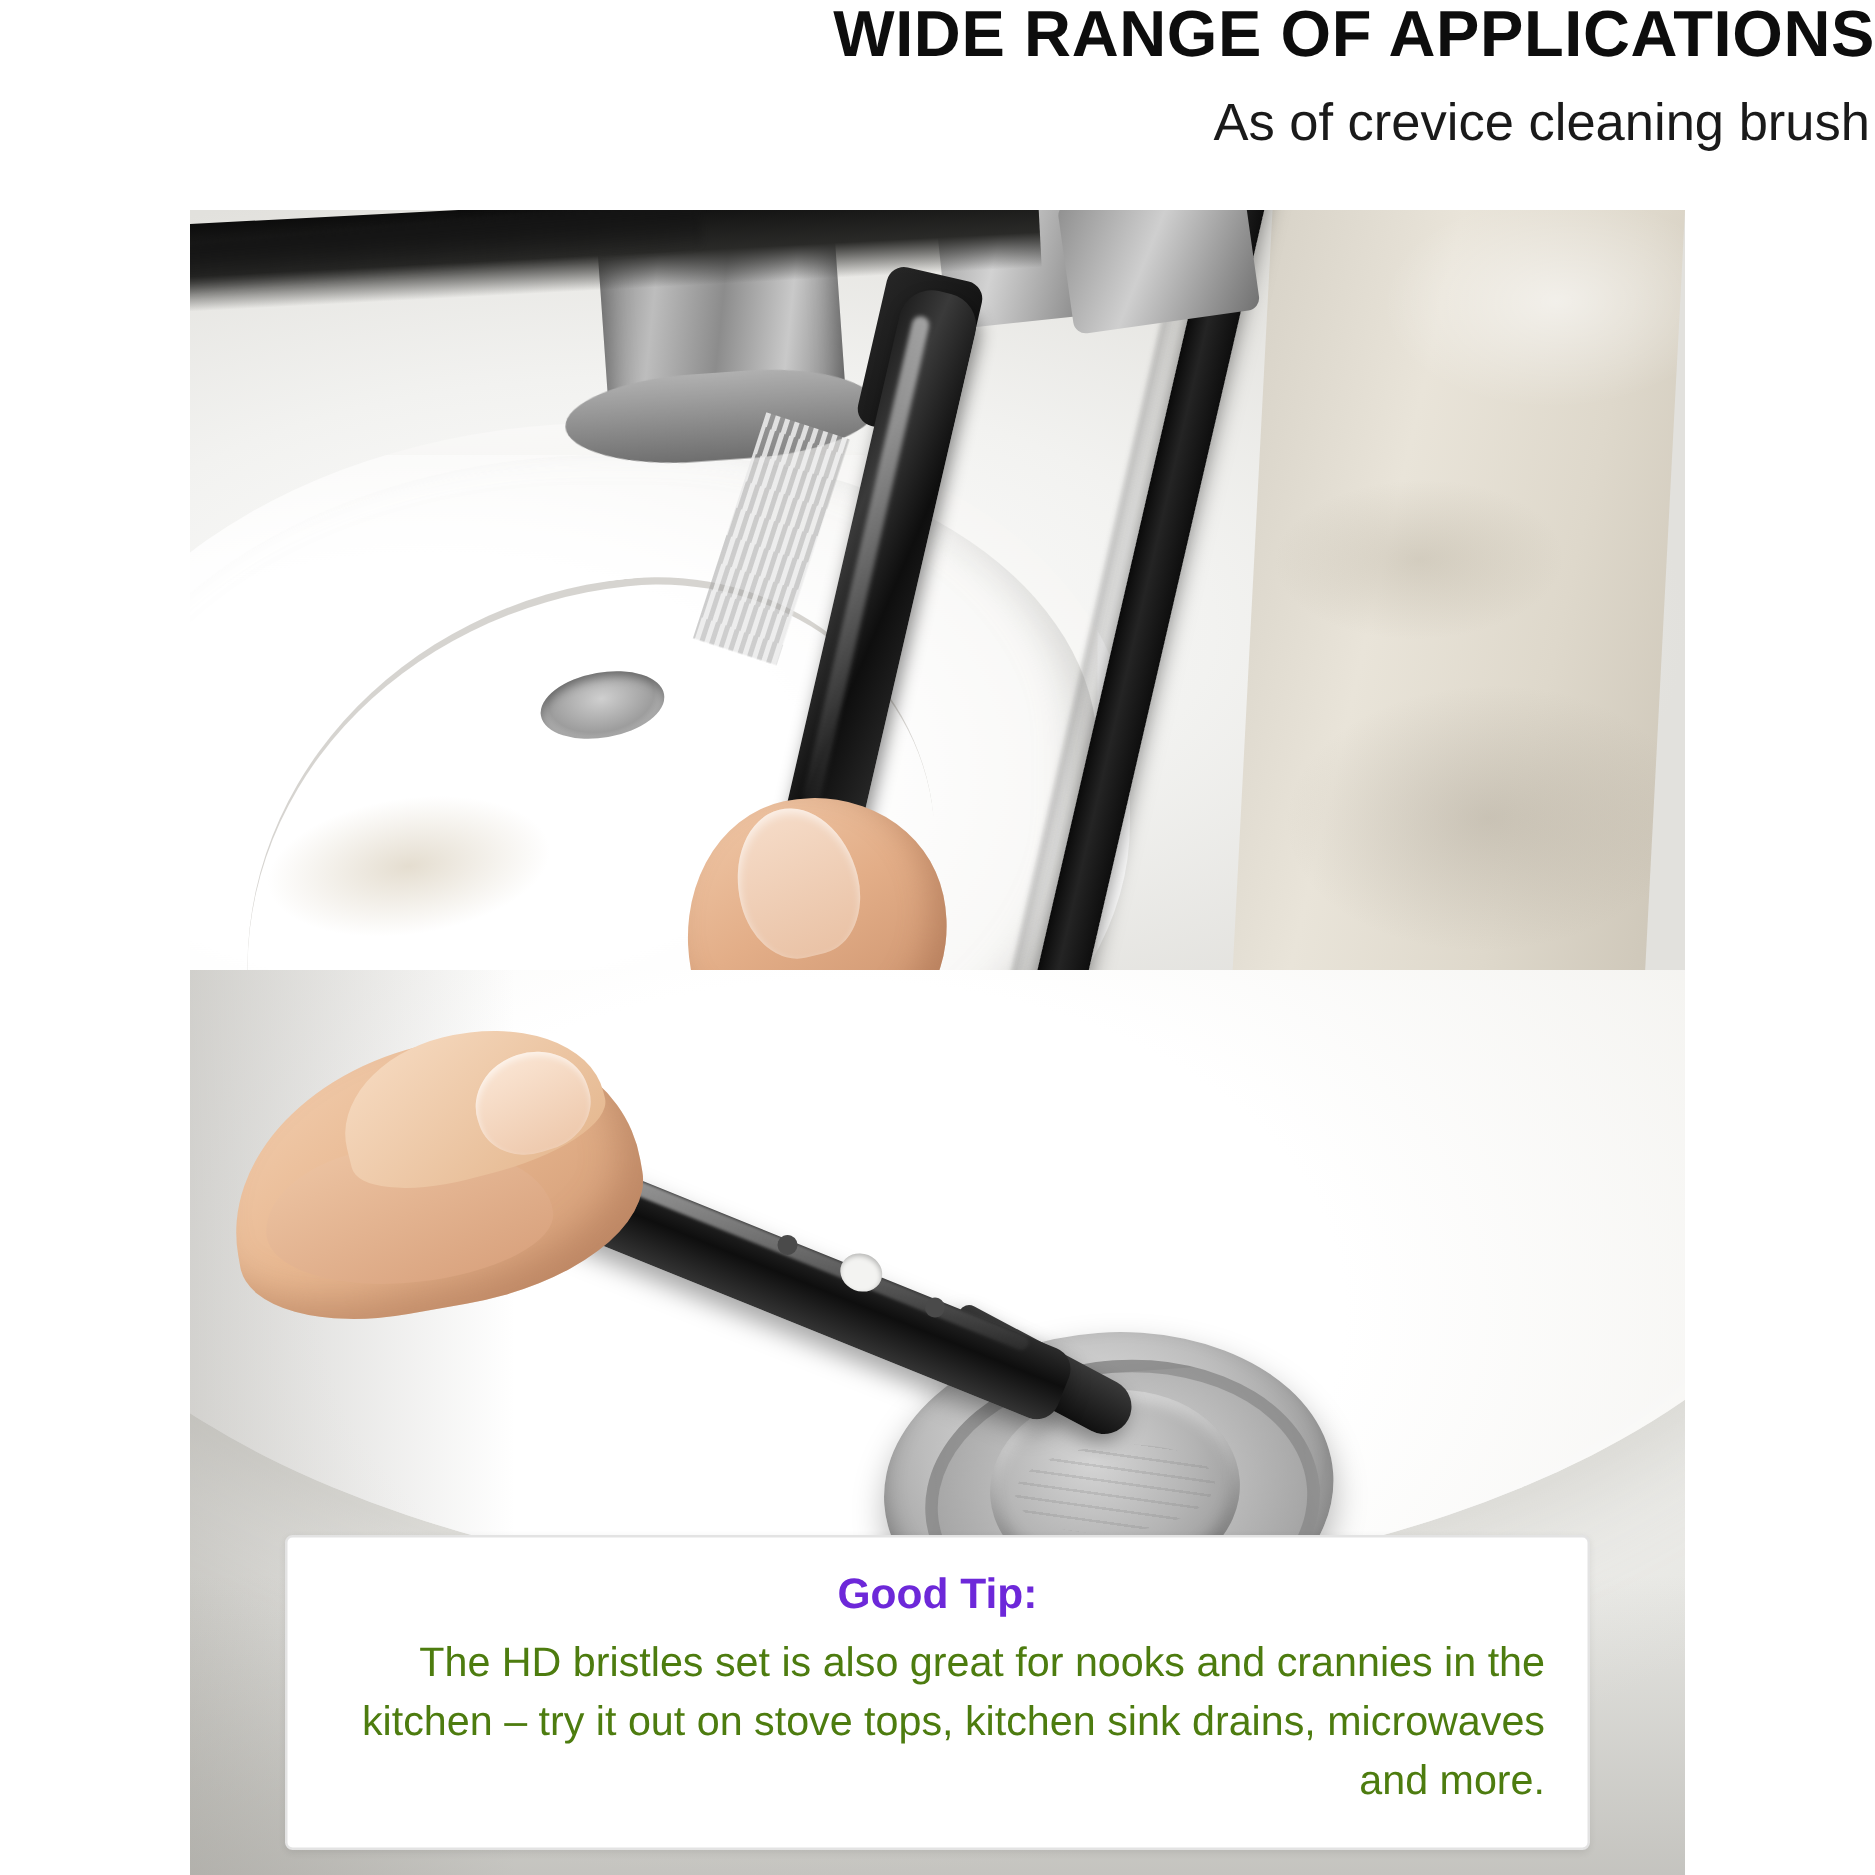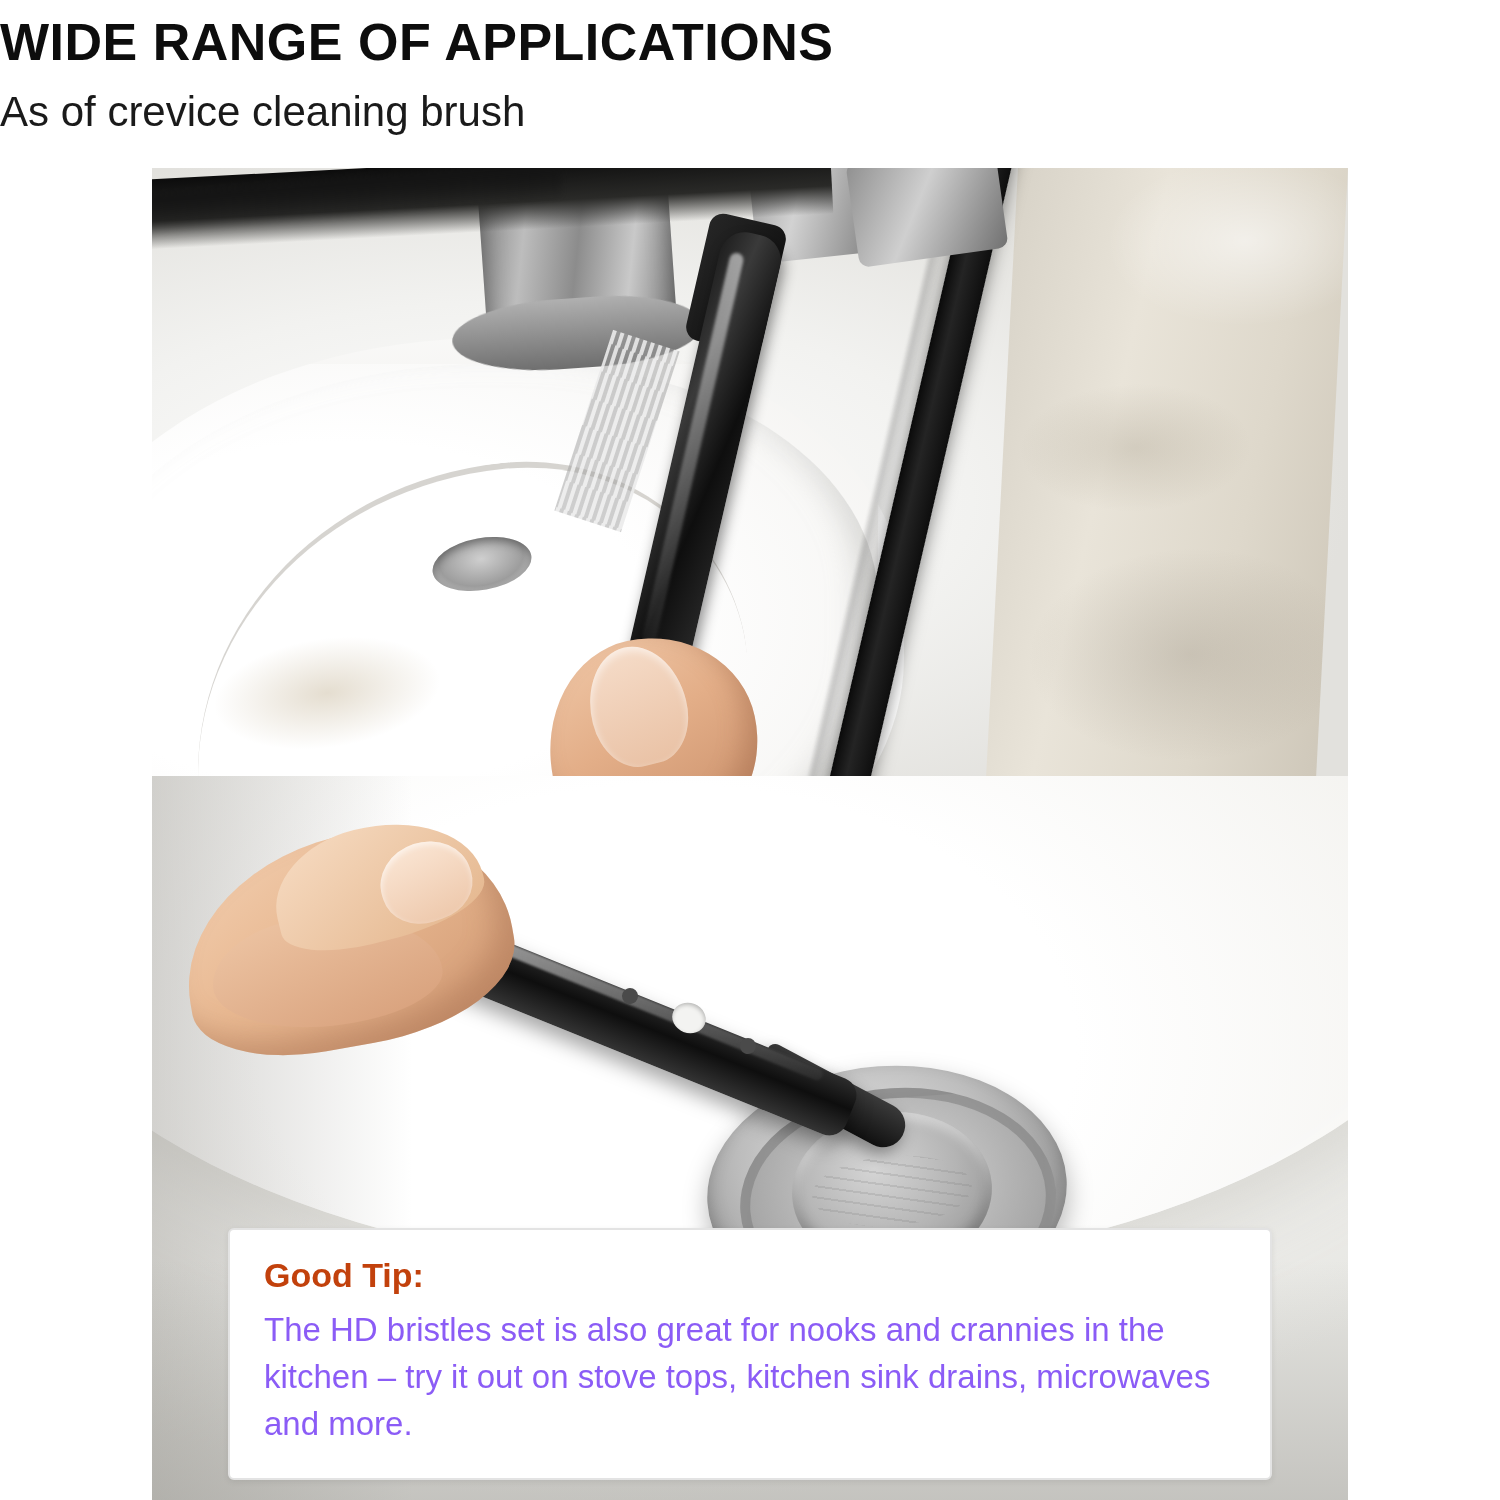--- a/index.html
+++ b/index.html
@@ -18,22 +18,21 @@
 
   .page {
     width: 1500px;
     height: 1500px;
     position: relative;
     background: #ffffff;
   }
 
   
   .heading-block {
-    padding-top: 14px;
-    text-align: left;
+    text-align: right;
   }
   .title {
     font-size: 52px;
     font-weight: bold;
     letter-spacing: 0.5px;
     line-height: 1.1;
     color: #0d0d0d;
     margin: 0;
   }
   .subtitle {
@@ -414,28 +413,30 @@
     background: #ffffff;
     border: 2px solid #e3e3e3;
     border-radius: 6px;
     box-shadow: 0 2px 6px rgba(0,0,0,.08);
     padding: 26px 34px 30px 34px;
     box-sizing: border-box;
   }
   .tip-title {
     font-size: 34px;
     font-weight: bold;
-    color: #c2410c;
+    color: #6d28d9;
     margin: 0 0 12px 0;
+    text-align: center;
   }
   .tip-body {
     font-size: 33px;
     line-height: 1.42;
-    color: #8b5cf6;
+    color: #4d7c0f;
     margin: 0;
+    text-align: right;
   }
 </style>
 </head>
 <body>
 
 <div class="page">
 
   <div class="heading-block">
     <h1 class="title">WIDE RANGE OF APPLICATIONS</h1>
     <p class="subtitle">As of crevice cleaning brush</p>

